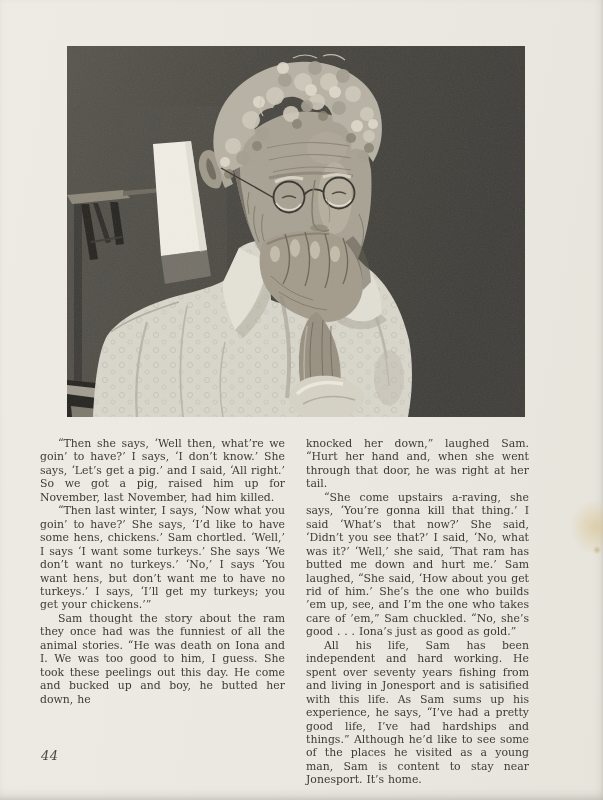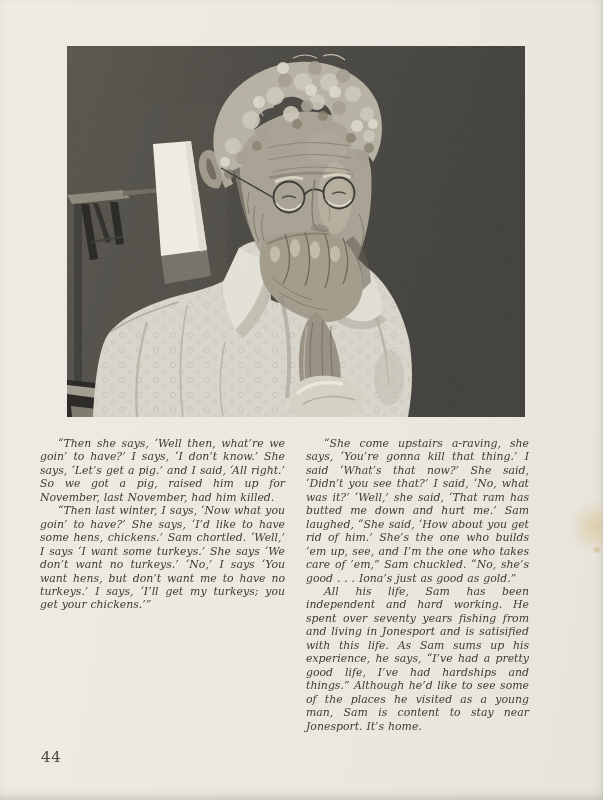--- a/index.html
+++ b/index.html
@@ -24,35 +24,35 @@
     content:"";position:absolute;right:2px;top:546px;width:8px;height:8px;
     border-radius:50%;pointer-events:none;
     background:radial-gradient(circle,rgba(180,140,60,.45),rgba(180,140,60,0) 75%);
   }
   figure.photo{
     position:absolute;left:67px;top:46px;width:458px;height:371px;margin:0;
   }
   figure.photo svg{display:block;width:100%;height:100%}
   .columns{
     position:absolute;left:40px;top:437px;width:489px;
-    display:flex;gap:21px;font-style:italic;
+    display:flex;gap:21px;
   }
   .col{width:245px}
   .col.right{width:223px}
   .col p{
     margin:0;
     font-size:10.9px;line-height:13.45px;
     text-align:justify;
     color:#3e3b35;
     word-spacing:.4px;
   }
   .col p.indent{text-indent:18px}
   .pagenum{
     position:absolute;left:41px;top:748px;
-    font-size:15px;letter-spacing:.6px;color:#4b4841;
+    font-size:13px;letter-spacing:.6px;color:#4b4841;font-style:italic;
   }
 </style>
 </head>
 <body>
 
 <div class="page">
 
   <figure class="photo" aria-label="Black-and-white photograph of Sam, an elderly fisherman with curly white hair and wire-rim glasses, resting his weathered hand over his mouth; he wears a light patterned open-collar shirt against a dark interior wall with a bright window strip and a wooden stool behind him.">
     <svg viewBox="0 0 458 371" xmlns="http://www.w3.org/2000/svg" role="img">
       <defs>
@@ -259,21 +259,23 @@
       </g>
 
       <rect width="458" height="371" filter="url(#grain)" opacity="0.55"></rect>
     </svg>
   </figure>
 
   <main class="columns">
     <section class="col">
       <p class="indent">“Then she says, ‘Well then, what’re we goin’ to have?’ I says, ‘I don’t know.’ She says, ‘Let’s get a pig.’ and I said, ‘All right.’ So we got a pig, raised him up for November, last November, had him killed.</p>
       <p class="indent">“Then last winter, I says, ‘Now what you goin’ to have?’ She says, ‘I’d like to have some hens, chickens.’ Sam chortled. ‘Well,’ I says ‘I want some turkeys.’ She says ‘We don’t want no turkeys.’ ‘No,’ I says ‘You want hens, but don’t want me to have no turkeys.’ I says, ‘I’ll get my turkeys; you get your chickens.’”</p>
+      <p class="indent">Sam thought the story about the ram they once had was the funniest of all the animal stories. “He was death on Iona and I. We was too good to him, I guess. She took these peelings out this day. He come and bucked up and boy, he butted her down, he</p>
     </section>
     <section class="col right">
+      <p>knocked her down,” laughed Sam. “Hurt her hand and, when she went through that door, he was right at her tail.</p>
       <p class="indent">“She come upstairs a-raving, she says, ‘You’re gonna kill that thing.’ I said ‘What’s that now?’ She said, ‘Didn’t you see that?’ I said, ‘No, what was it?’ ‘Well,’ she said, ‘That ram has butted me down and hurt me.’ Sam laughed, “She said, ‘How about you get rid of him.’ She’s the one who builds ’em up, see, and I’m the one who takes care of ’em,” Sam chuckled. “No, she’s good . . . Iona’s just as good as gold.”</p>
       <p class="indent">All his life, Sam has been independent and hard working. He spent over seventy years fishing from and living in Jonesport and is satisified with this life. As Sam sums up his experience, he says, “I’ve had a pretty good life, I’ve had hardships and things.” Although he’d like to see some of the places he visited as a young man, Sam is content to stay near Jonesport. It’s home.</p>
     </section>
   </main>
 
   <div class="pagenum">44</div>
 </div>
 
 </body></html>

